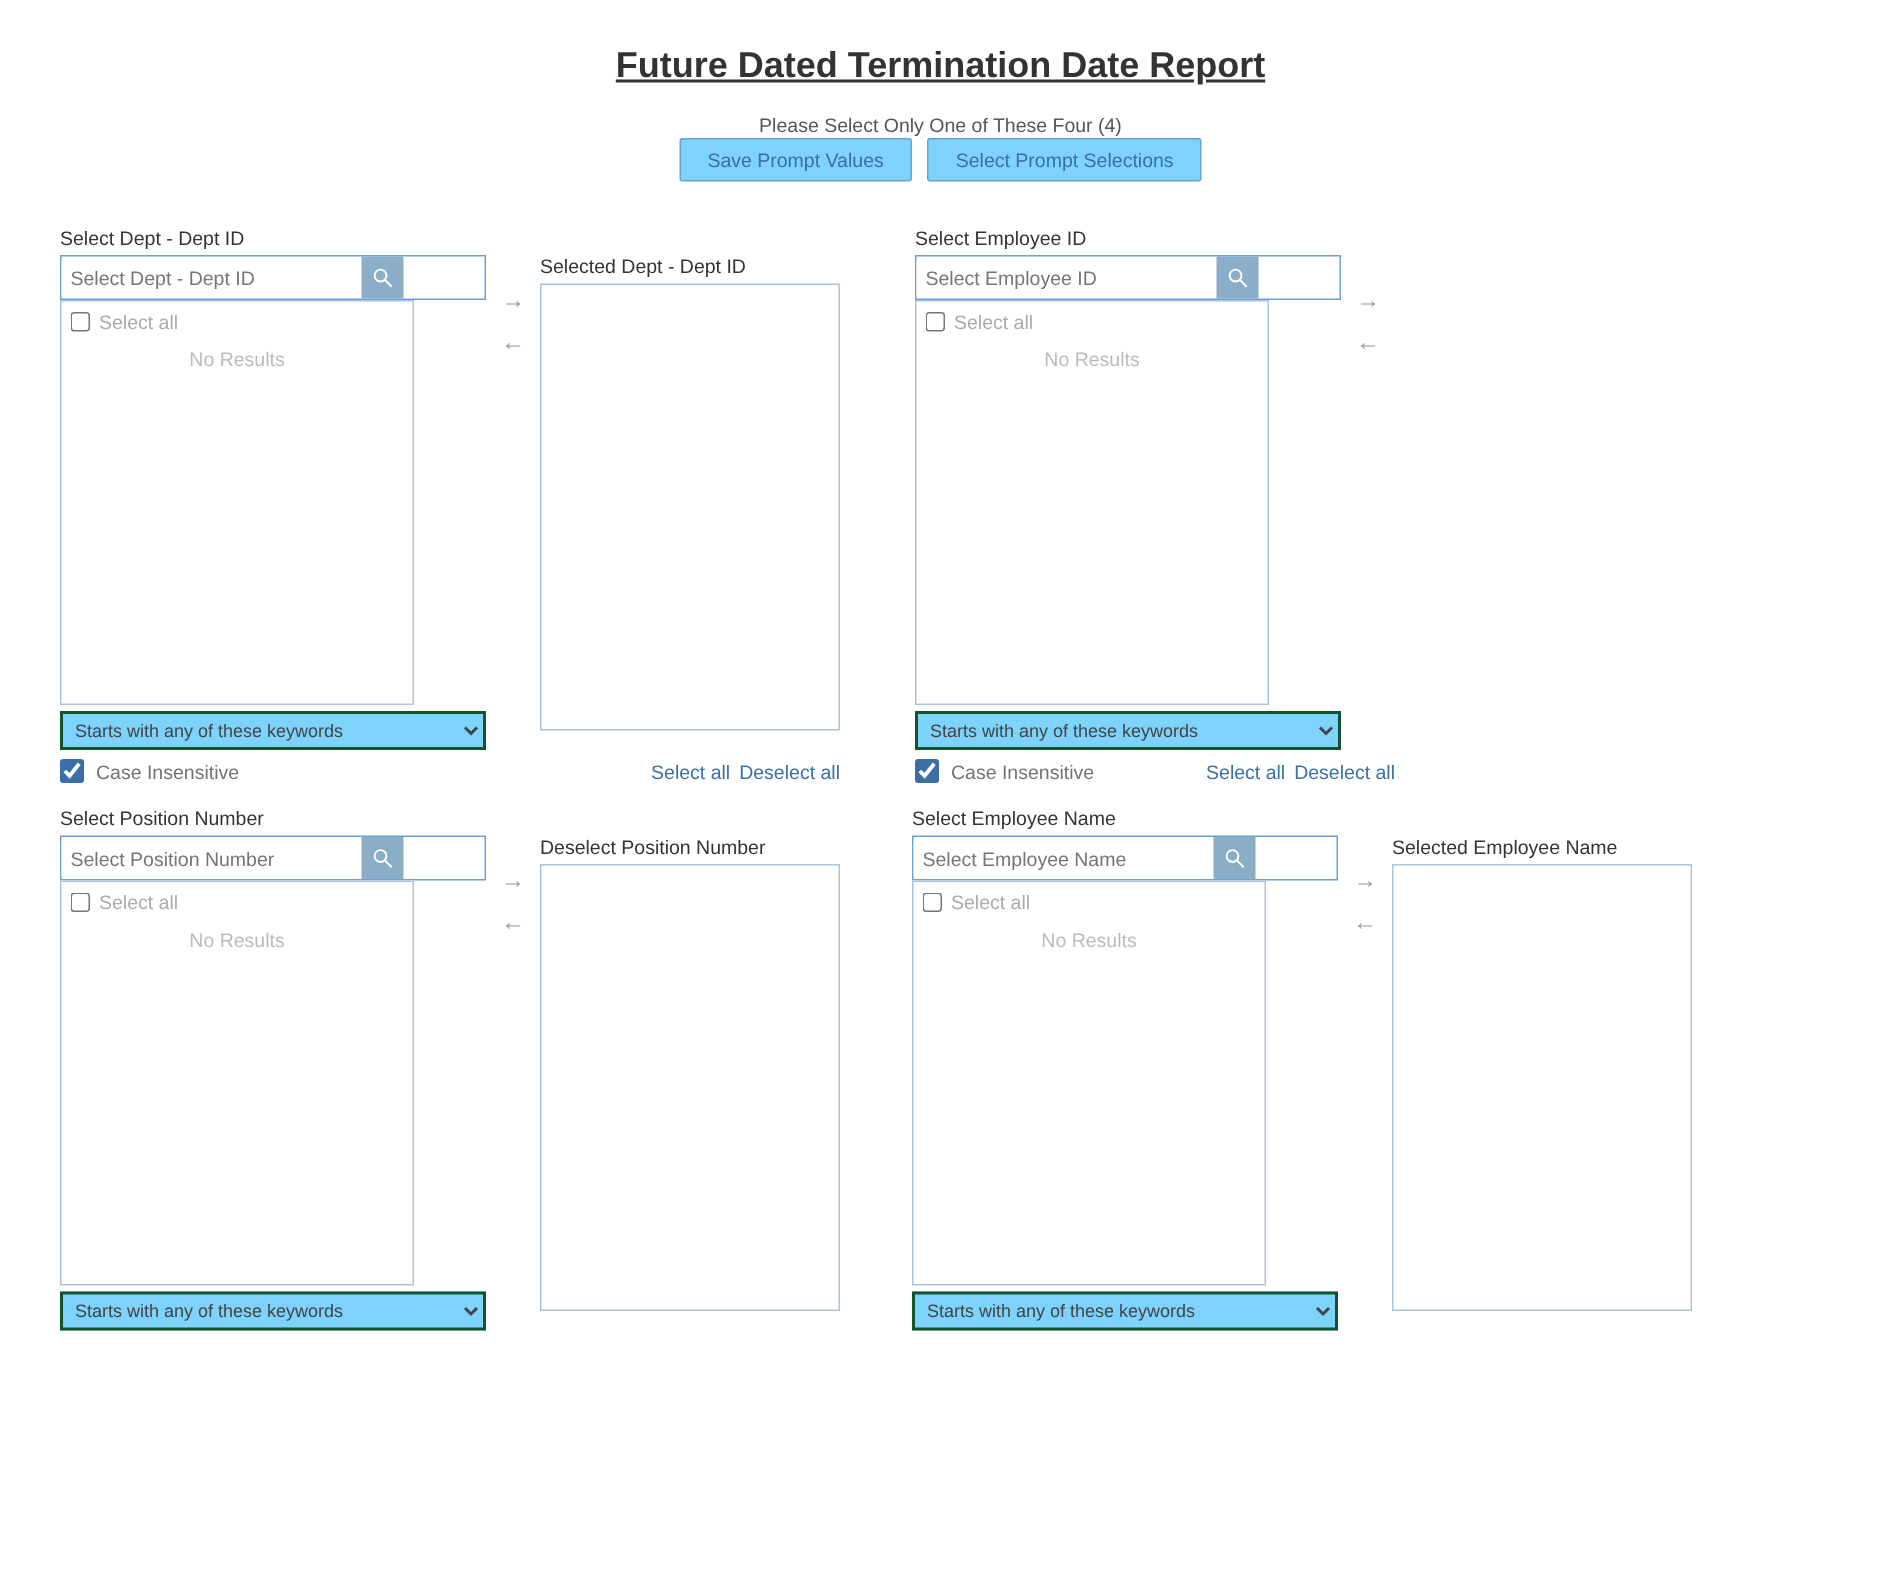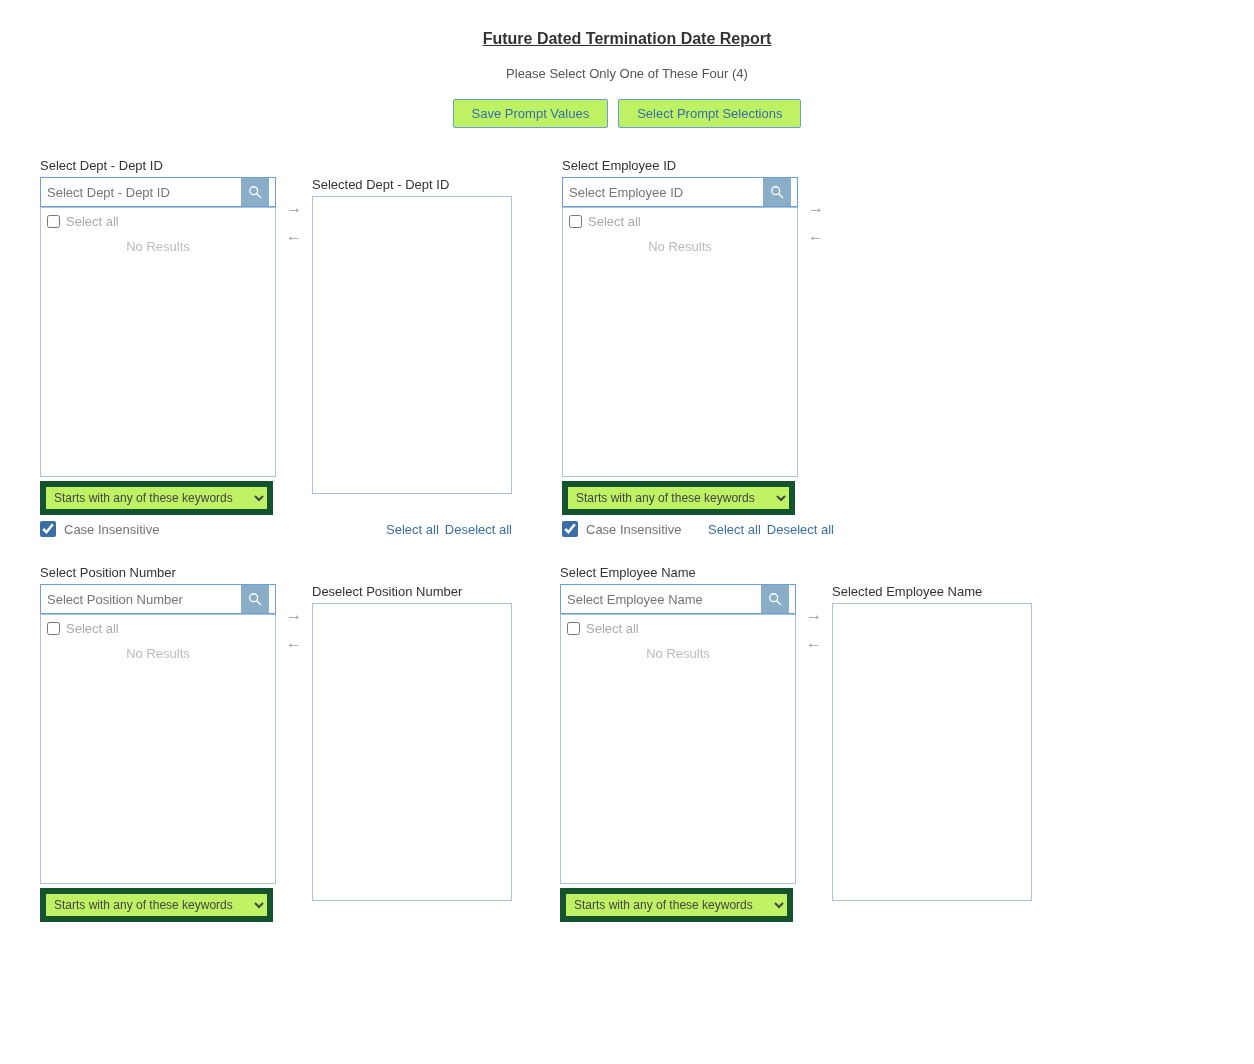--- a/index.html
+++ b/index.html
@@ -9,40 +9,40 @@
       color: #333;
       font-size: 13px;
     }
     .page {
       width: 1254px;
       min-height: 1064px;
       padding: 30px 20px;
     }
     .page-title {
       text-align: center;
-      font-size: 16px;
+      font-size: 24px;
       font-weight: bold;
       text-decoration: underline;
       margin-bottom: 18px;
     }
     .subtitle {
       text-align: center;
       font-size: 13px;
       color: #555;
-      margin-bottom: 18px;
+      margin-bottom: 1px;
     }
     .toolbar {
       display: flex;
       justify-content: center;
       gap: 10px;
       margin-bottom: 30px;
     }
     .toolbar-btn {
       border: 1px solid #6a9fd8;
-      background: #bef264;
+      background: #7dd3fc;
       color: #3a6ea5;
       padding: 6px 18px;
       font-size: 13px;
       cursor: pointer;
       border-radius: 2px;
     }
     .filter-panel {
       display: flex;
       flex-direction: column;
     }
@@ -127,26 +127,26 @@
       border: none;
       color: #999;
       font-size: 16px;
       cursor: pointer;
       padding: 2px 4px;
     }
     .dropdown-row {
       margin-top: 4px;
     }
     .keyword-select {
-      border: 6px solid #14532d;
-      background: #bef264;
+      border: 2px solid #14532d;
+      background: #7dd3fc;
       font-size: 12px;
       padding: 3px 4px;
       color: #444;
-      width: 233px;
+      width: 284px;
       cursor: pointer;
     }
     .bottom-row {
       display: flex;
       align-items: center;
       gap: 8px;
       margin-top: 6px;
     }
     .bottom-row input[type="checkbox"] {
       accent-color: #3a6ea5;
@@ -284,21 +284,21 @@
           <span class="case-label">Case Insensitive</span>
           <div class="select-deselect">
             <button class="link-btn">Select all</button>
             <button class="link-btn">Deselect all</button>
           </div>
         </div>
       </div>
 
     </div>
 
-    <div style="margin-top: 28px; gap: 48px;" class="full-group">
+    <div style="margin-top: 16px; gap: 48px;" class="full-group">
 
       <div class="single-group">
         <div class="panel-label">Select Position Number</div>
         <div class="with-arrows">
           <div class="filter-panel">
             <div class="search-box">
               <input class="search-input" type="text" placeholder="Select Position Number" style="">
               <button class="search-btn">
                 <svg viewBox="0 0 16 16">
                     <circle cx="6.5" cy="6.5" r="4.5" stroke="#fff" stroke-width="1.5" fill="none"></circle>

